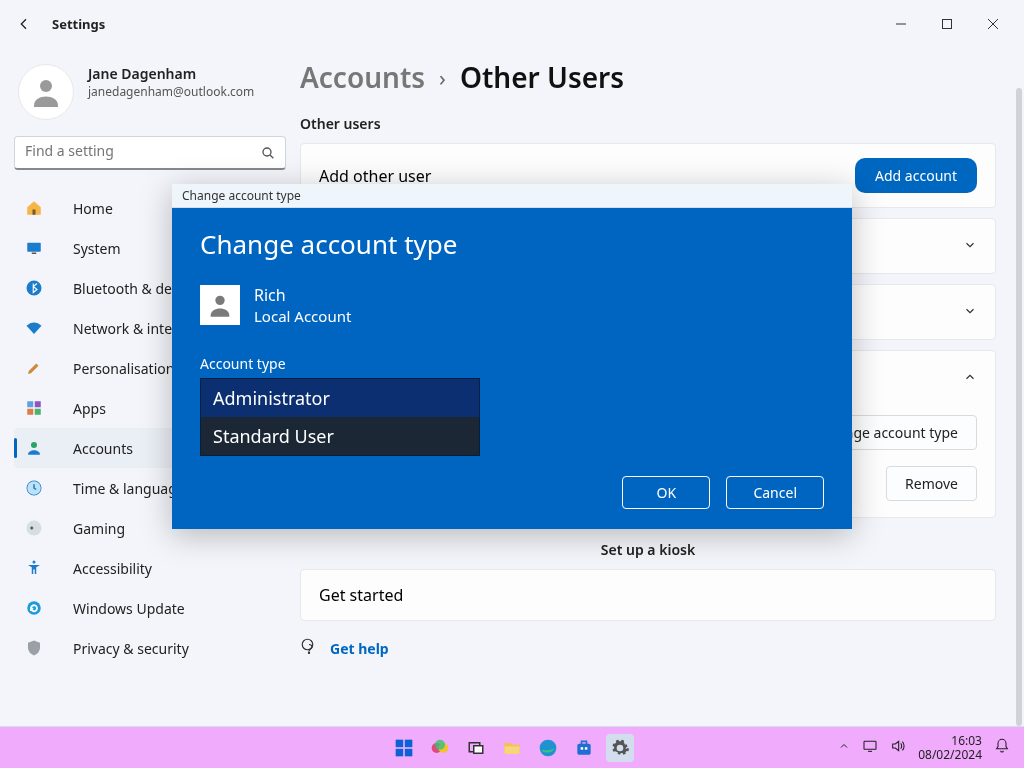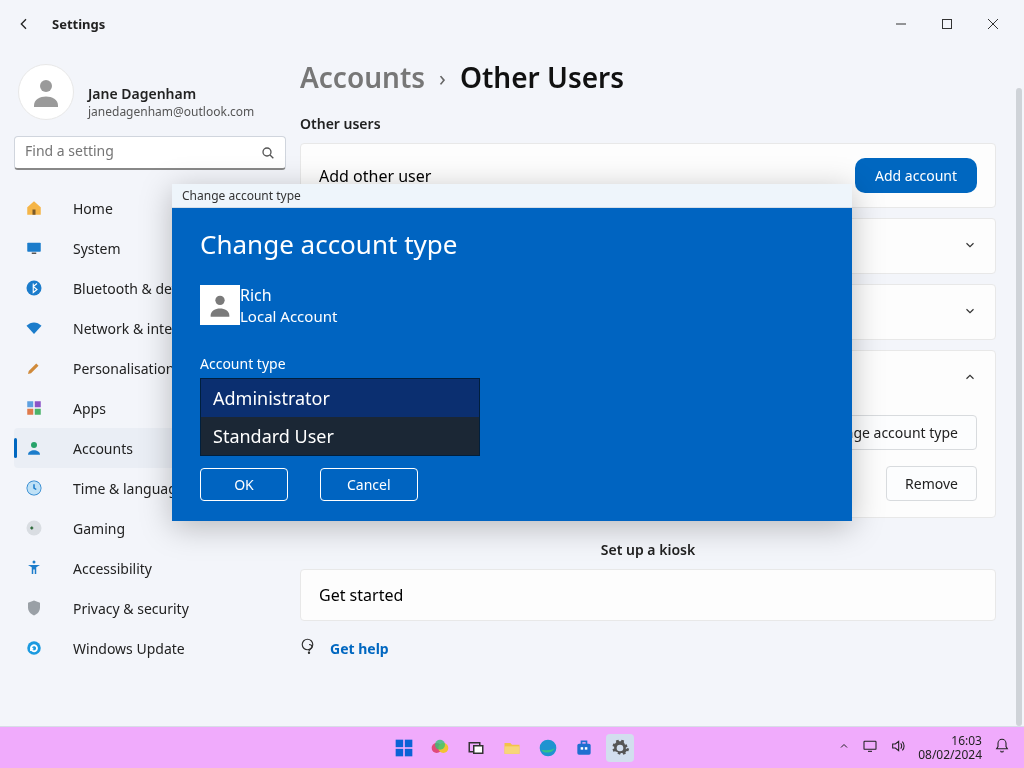--- a/index.html
+++ b/index.html
@@ -7,21 +7,21 @@
   .window { position: relative; width: 1024px; height: 768px; background: #f3f5fa; }
   
   .titlebar { height: 48px; display: flex; align-items: center; padding: 0 8px; }
   .back-btn { width: 32px; height: 32px; display:flex; align-items:center; justify-content:center; border-radius:4px; }
   .title { font-size: 13px; margin-left: 12px; font-weight: 700; color:#222; }
   .win-controls { margin-left:auto; display:flex; gap:0; }
   .win-ctrl { width:46px; height:32px; display:flex; align-items:center; justify-content:center; }
   
   .body { display:flex; height: calc(768px - 48px - 42px); }
   .sidebar { width: 300px; padding: 10px 14px 10px 14px; }
-  .user-block { display:flex; align-items:flex-end; gap:14px; padding: 6px 4px 16px 4px; }
+  .user-block { display:flex; align-items:flex-start; gap:14px; padding: 6px 4px 16px 4px; }
   .avatar-lg { width:56px; height:56px; border-radius:50%; background:#fff; display:flex; align-items:center; justify-content:center; border:1px solid #e8e8e8; }
   .avatar-lg svg { width:36px; height:36px; }
   .user-name { font-size:14px; font-weight:600; color:#222; }
   .user-email { font-size:12px; color:#555; }
   .search { position:relative; margin: 0 0 18px 0; }
   .search input { width:100%; height:34px; border:1px solid #d0d5dd; border-bottom:2px solid #888; border-radius:4px; padding:0 34px 4px 10px; font-size:14px; background:#fff; }
   .search .search-icon { position:absolute; right:10px; top:8px; color:#555; }
   .nav { list-style:none; }
   .nav li { display:flex; align-items:center; gap:29px; height:40px; padding:0 10px; border-radius:4px; font-size:14px; color:#222; cursor:default; position:relative; }
   .nav li.active { background:#eaeef5; }
@@ -42,29 +42,29 @@
   .sub-actions { display:flex; justify-content:flex-end; gap:12px; padding:10px 18px 16px; }
   .sub-btn { background:#fcfdfe; border:1px solid #d8dbde; border-radius:4px; padding:7px 18px; font-size:14px; color:#222; }
   .help-row { display:flex; align-items:center; gap:12px; margin-top:16px; }
   .help-link { color:#0067c0; font-size:14px;font-weight:bold; }
   .scrollbar { position:absolute; right:2px; top:40px; bottom:0; width:6px; background:#cfd3d8; border-radius:3px; }
   
   .modal { position:absolute; left:172px; top:184px; width:680px; background:#0064c1; box-shadow:0 6px 30px rgba(0,0,0,.25); }
   .modal-titlebar { background:#eef5fb; color:#333; font-size:12px; padding:4px 10px; height:24px; display:flex; align-items:center; border-bottom:1px solid #d5dee8; }
   .modal-body { padding: 18px 28px 20px 28px; color:#fff; }
   .modal-h { font-size:26px; font-weight:400; color:#fff; margin-bottom:22px; }
-  .acct-row { display:flex; align-items:center; margin-bottom:28px; }
+  .acct-row { display:flex; align-items:center; gap:14px; margin-bottom:28px; }
   .acct-avatar { width:40px; height:40px; background:#fff; display:flex; align-items:center; justify-content:center; }
   .acct-name { font-size:16px; }
   .acct-type { font-size:15px; }
   .label { font-size:14px; margin-bottom:5px; }
   .dropdown { width:280px; border:1px solid #001f3d; }
   .dropdown .opt { padding:7px 12px; font-size:18px; background:#1b2735; color:#fff; }
   .dropdown .opt.selected { background:#0b2f70; }
-  .modal-buttons { display:flex; justify-content:flex-start; gap:32px; margin-top:12px; }
+  .modal-buttons { display:flex; justify-content:flex-end; gap:16px; margin-top:20px; }
   .modal-btn { background:transparent; border:1px solid #fff; color:#fff; border-radius:4px; padding:6px 26px; font-size:14px; min-width:88px; }
   
   .taskbar { position:absolute; bottom:0; left:0; right:0; height:42px; background:#f0abfc; border-top:1px solid #d7dde6; display:flex; align-items:center; }
   .task-center { position:absolute; left:50%; transform:translateX(-50%); display:flex; gap:8px; }
   .tb-icon { width:28px; height:28px; display:flex; align-items:center; justify-content:center; border-radius:4px; }
   .tb-icon.active-task { background:#d2deee; }
   .tray { margin-left:auto; display:flex; align-items:center; gap:12px; padding-right:14px; font-size:12px; color:#222; }
   .tray .clock { text-align:right; line-height:1.15; }
 </style>
 </head>
@@ -209,35 +209,35 @@
             <span class="nav-icon">
               <svg viewBox="0 0 24 24" width="18" height="18" fill="#1b7ccb">
                 <circle cx="12" cy="4" r="2"></circle>
                 <path d="M4 8h16l-5 3v9h-2v-6h-2v6H9v-9z"></path>
               </svg>
             </span>
             <span>Accessibility</span>
           </li>
         <li>
             <span class="nav-icon">
-              <svg viewBox="0 0 24 24" width="18" height="18" fill="#9aa0a6">
-                <path d="M12 2l8 3v6c0 5-3 9-8 11-5-2-8-6-8-11V5z"></path>
-              </svg>
-            </span>
-            <span>Privacy &amp; security</span>
-          </li>
-        <li>
-            <span class="nav-icon">
               <svg viewBox="0 0 24 24" width="18" height="18" fill="none" stroke="#1b7ccb" stroke-width="2.5">
                 <circle cx="12" cy="12" r="9" fill="#1b9ae0" stroke="none"></circle>
                 <path d="M8 12a4 4 0 1 1 1 3" stroke="#fff"></path>
                 <path d="M8 16v-3h3" stroke="#fff"></path>
               </svg>
             </span>
             <span>Windows Update</span>
+          </li>
+        <li>
+            <span class="nav-icon">
+              <svg viewBox="0 0 24 24" width="18" height="18" fill="#9aa0a6">
+                <path d="M12 2l8 3v6c0 5-3 9-8 11-5-2-8-6-8-11V5z"></path>
+              </svg>
+            </span>
+            <span>Privacy &amp; security</span>
           </li>
       </ul>
     </div>
 
     <div class="main">
       <div class="crumbs">
         <span class="crumb-parent">Accounts</span>
         <span class="crumb-sep">›</span>
         <span class="crumb-current">Other Users</span>
       </div>

